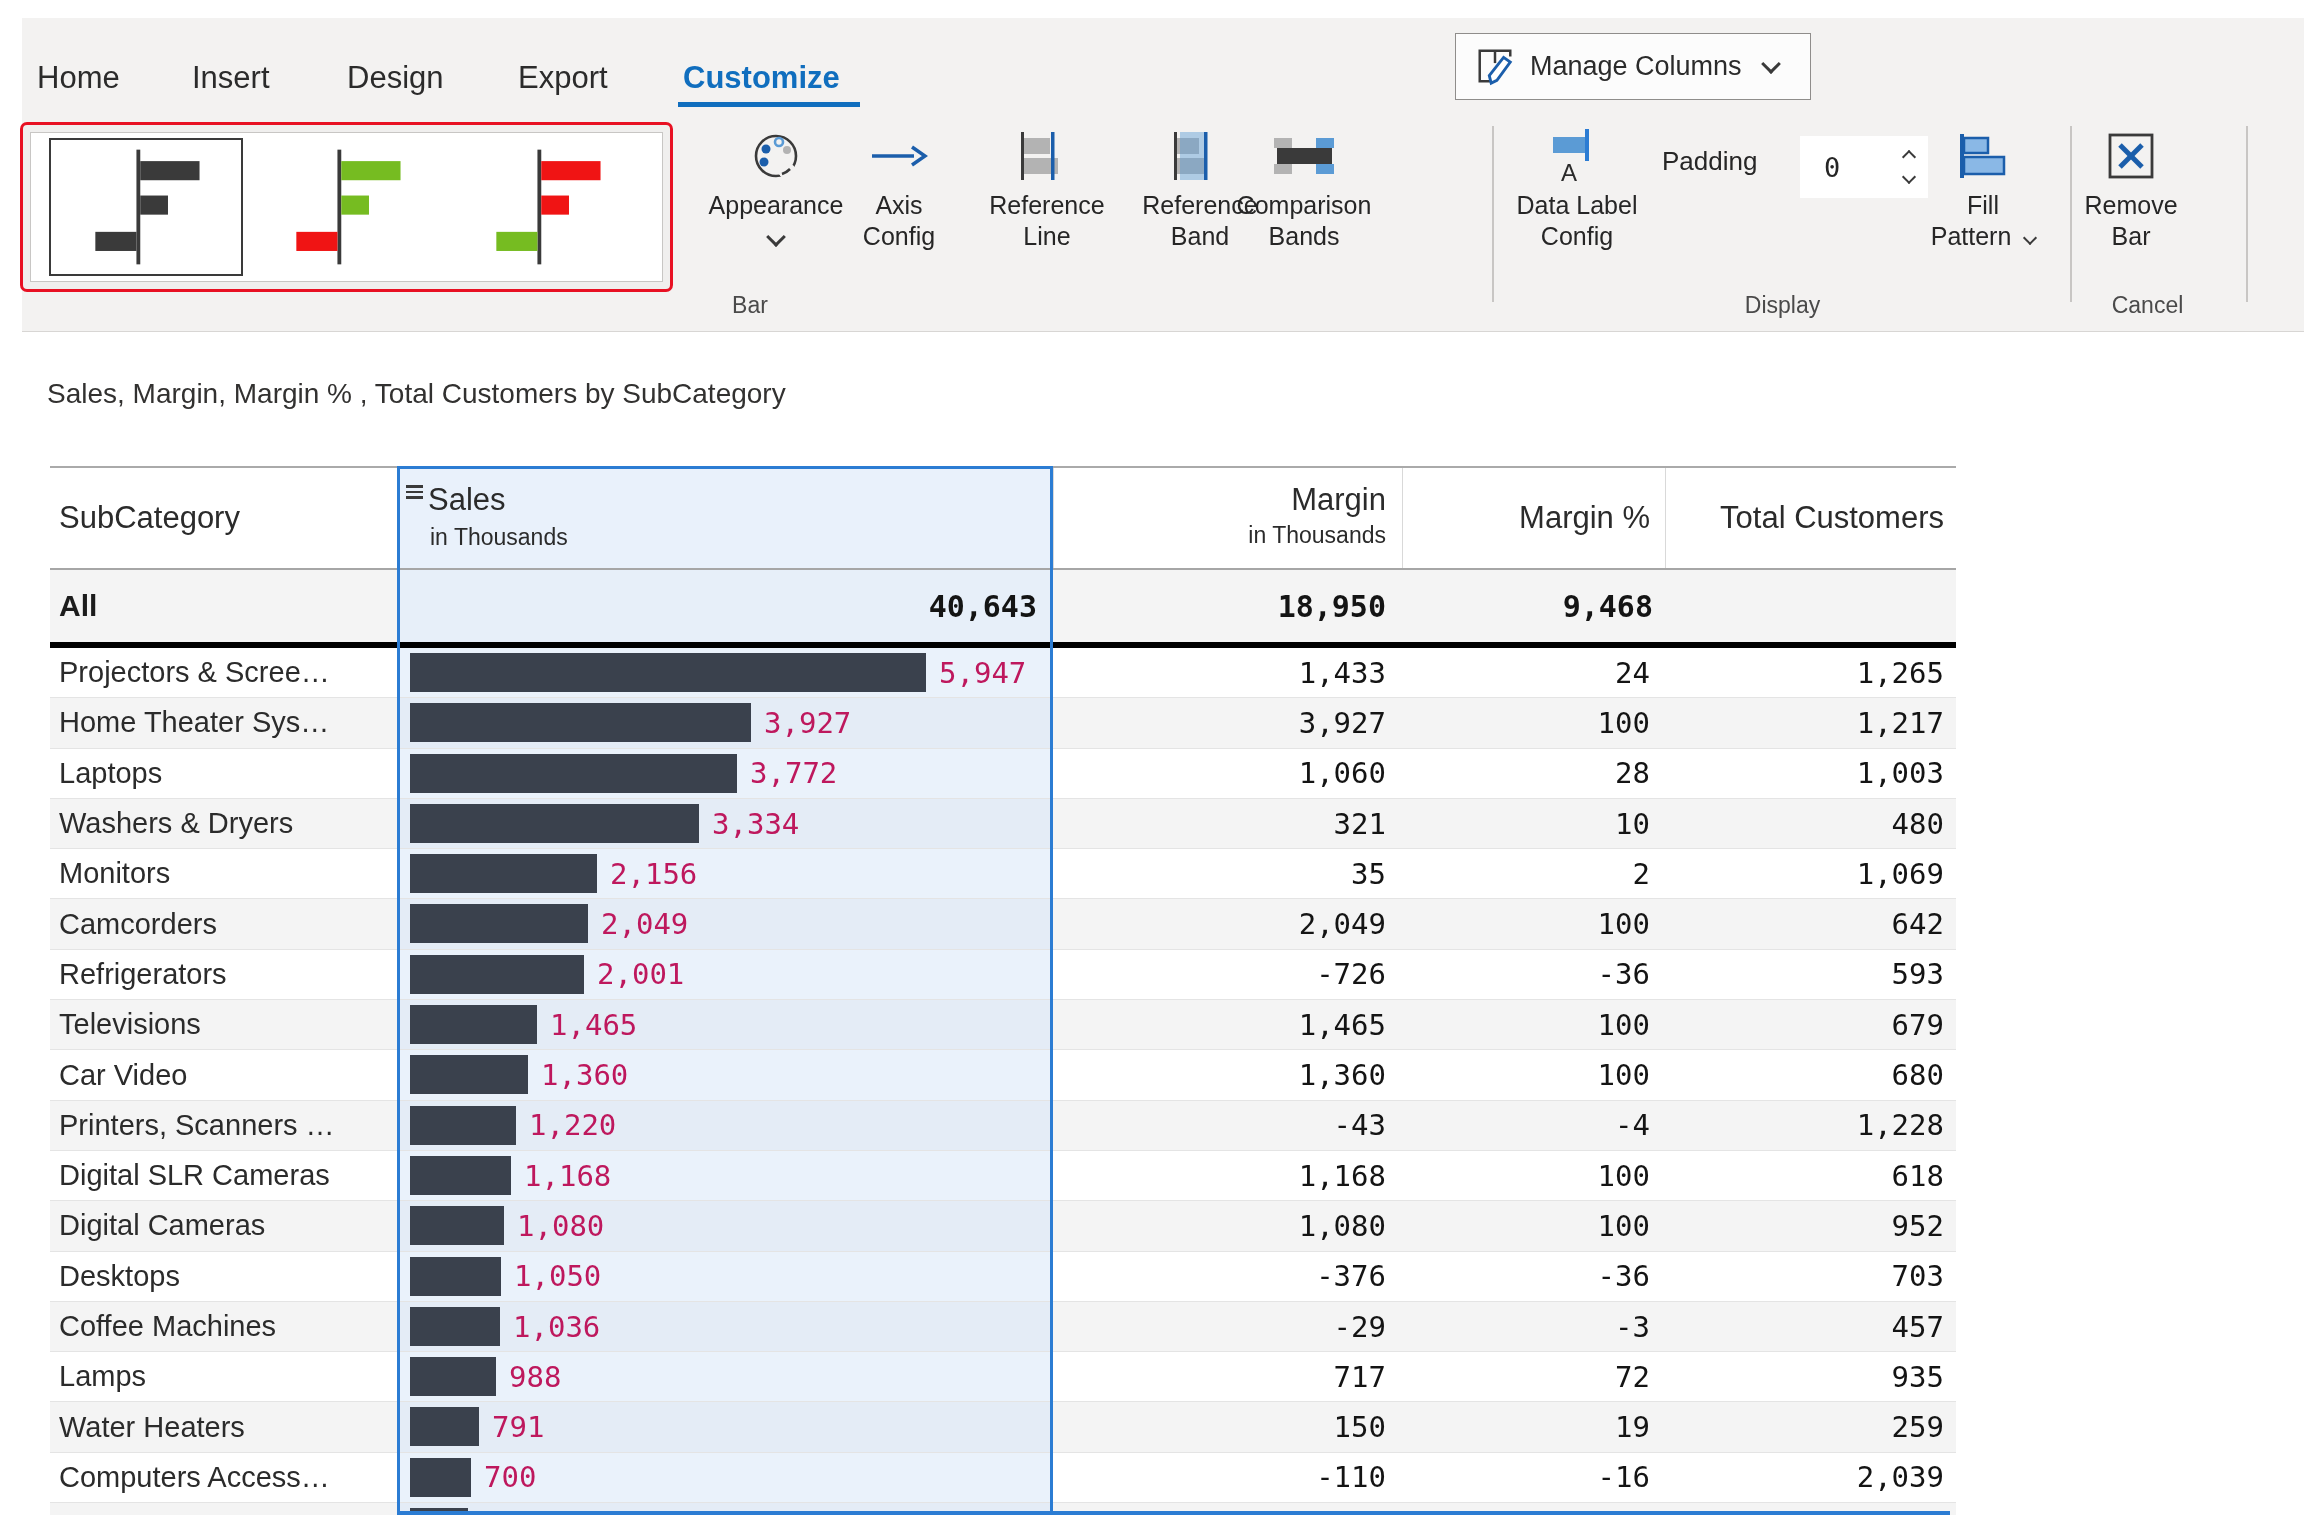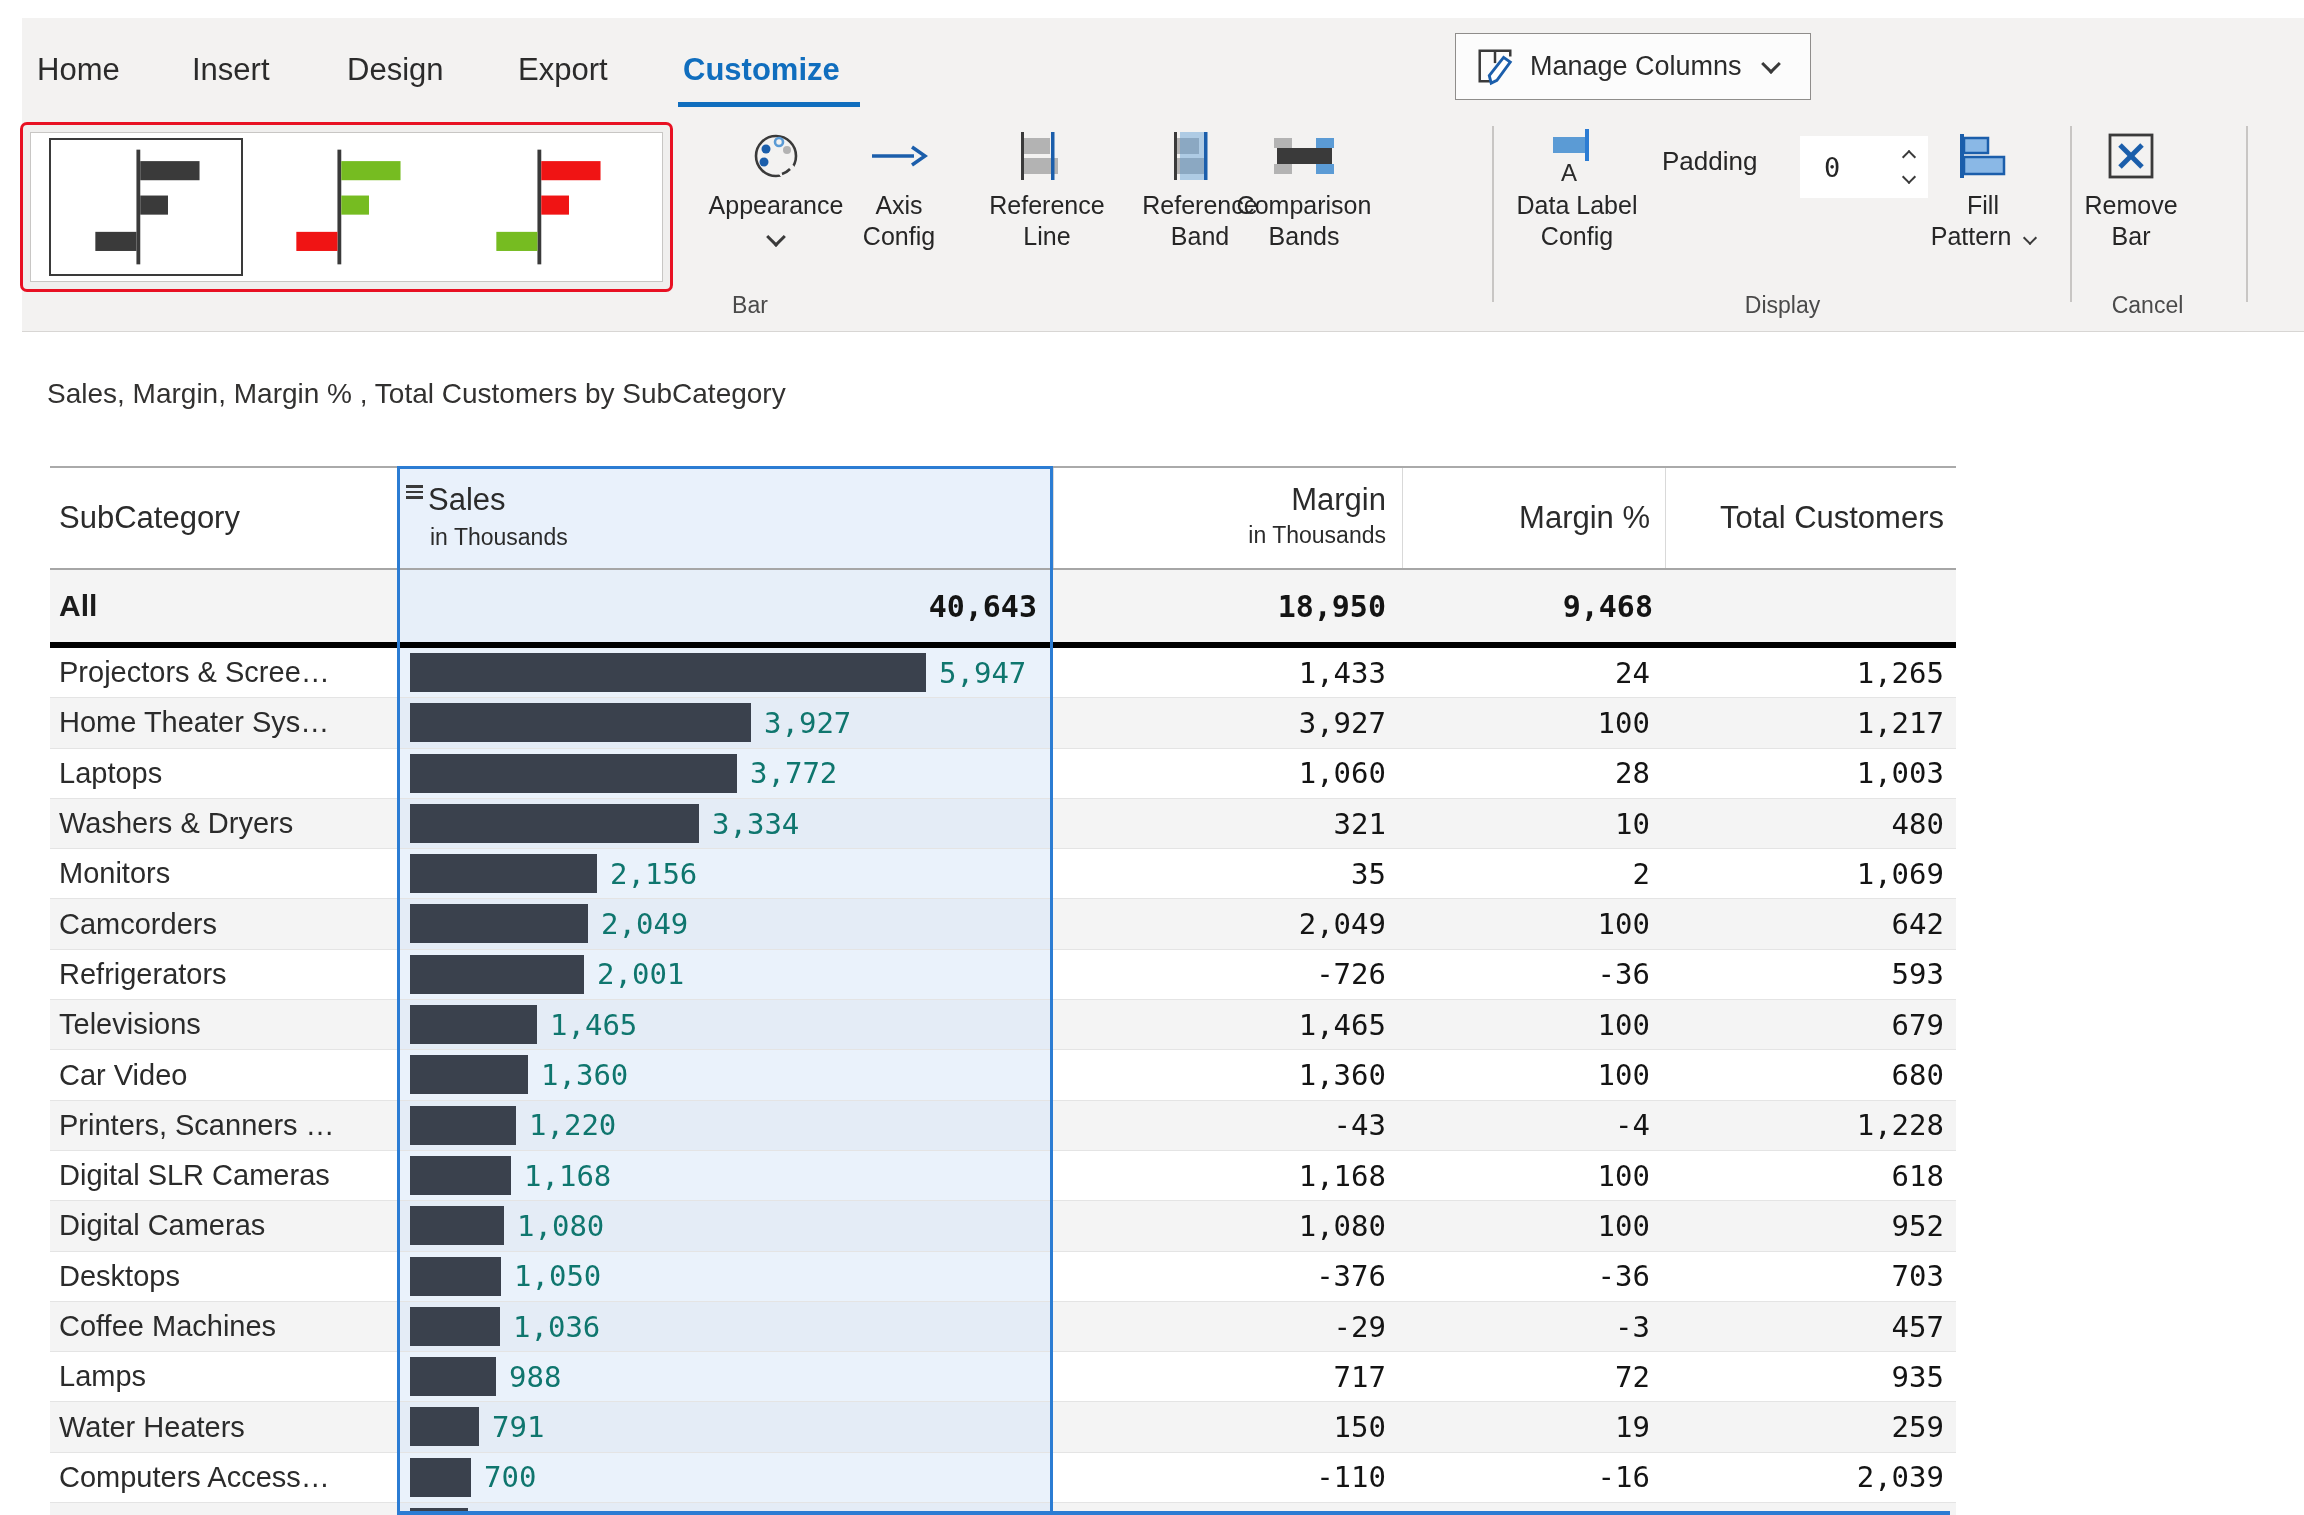--- a/index.html
+++ b/index.html
@@ -3,21 +3,21 @@
 <meta charset="utf-8">
 <style>
   html,body{margin:0;padding:0;background:#fff;}
   .page{position:relative;width:2304px;height:1515px;overflow:hidden;background:#fff;
         font-family:"Liberation Sans",sans-serif;color:#262626;}
   .mono{font-family:"DejaVu Sans Mono",monospace;}
 
   
   .ribbon{position:absolute;left:22px;top:18px;width:2282px;height:313px;background:#f3f2f1;
           border-bottom:1.5px solid #d8d6d4;}
-  .tab{position:absolute;top:34px;font-size:31px;color:#2b2b2b;cursor:pointer;text-align:right;}
+  .tab{position:absolute;top:42px;font-size:31px;color:#2b2b2b;cursor:pointer;text-align:right;}
   .tab.active{color:var(--accent,#106ebe);font-weight:600;}
   .tab-underline{position:absolute;top:84px;height:5px;background:var(--accent,#106ebe);}
 
   .mc-btn{position:absolute;left:1433px;top:15px;width:356px;height:67px;background:#fcfcfc;
           border:1.5px solid #8f8d8b;display:flex;align-items:center;gap:14px;padding:0 18px;box-sizing:border-box;}
   .mc-btn .lbl{font-size:27px;color:#2b2b2b;white-space:nowrap;}
 
   .chev{display:inline-block;width:11px;height:11px;border-right:3px solid #3a3a3a;border-bottom:3px solid #3a3a3a;}
   .chev.down{transform:rotate(45deg);}
   .chev.up{transform:rotate(-135deg);}
@@ -71,21 +71,21 @@
   .allrow .num{justify-content:flex-end;font-weight:700;font-size:30px;color:#141414;}
   .allrow .c-sales{background:#e7eff9;}
 
   .trow{height:50.3px;background:#fff;border-bottom:1px solid #e4e4e4;box-sizing:border-box;}
   .trow.alt{background:#f4f4f4;}
   .trow .cell{display:flex;align-items:center;box-sizing:border-box;}
   .rlabel{font-size:29px;color:#2b2b2b;padding-left:9px;white-space:nowrap;overflow:hidden;}
   .c-sales{position:relative;background:#eaf2fb;}
   .trow.alt .c-sales{background:#e4ecf6;}
   .bar{position:absolute;left:13px;top:5px;height:39px;background:var(--bar,#3a414d);}
-  .bar-val{position:absolute;top:50%;transform:translateY(-50%);font-size:29px;color:#0f766e;
+  .bar-val{position:absolute;top:50%;transform:translateY(-50%);font-size:29px;color:#be185d;
            font-family:"DejaVu Sans Mono",monospace;white-space:nowrap;}
   .num{justify-content:flex-end;font-family:"DejaVu Sans Mono",monospace;font-size:29px;color:#141414;}
   .pr-m{padding-right:16px;}  .pr-p{padding-right:15px;}  .pr-t{padding-right:12px;}
 
   .stub{height:16px;background:#f4f4f4;overflow:hidden;}
   .stub .c-sales{position:relative;background:#e4ecf6;}
   .stub-bar{position:absolute;left:13px;top:5px;width:58px;height:39px;background:var(--bar,#3a414d);}
 
   .sel-overlay{position:absolute;left:347px;top:0;width:656px;height:1049px;box-sizing:border-box;
                border:3px solid var(--sel,#2b7cd3);border-bottom:none;pointer-events:none;z-index:5;}

